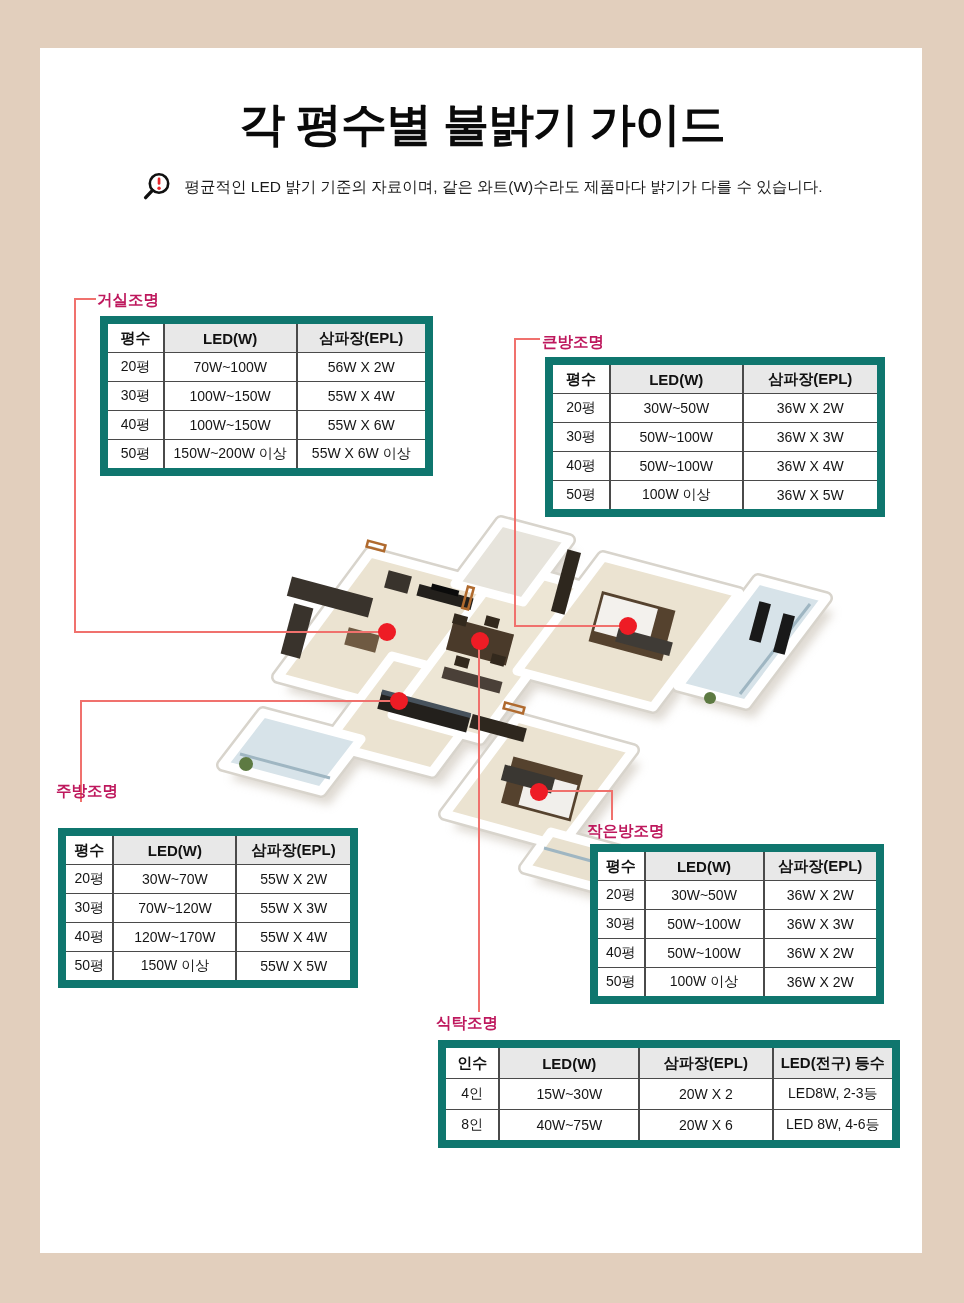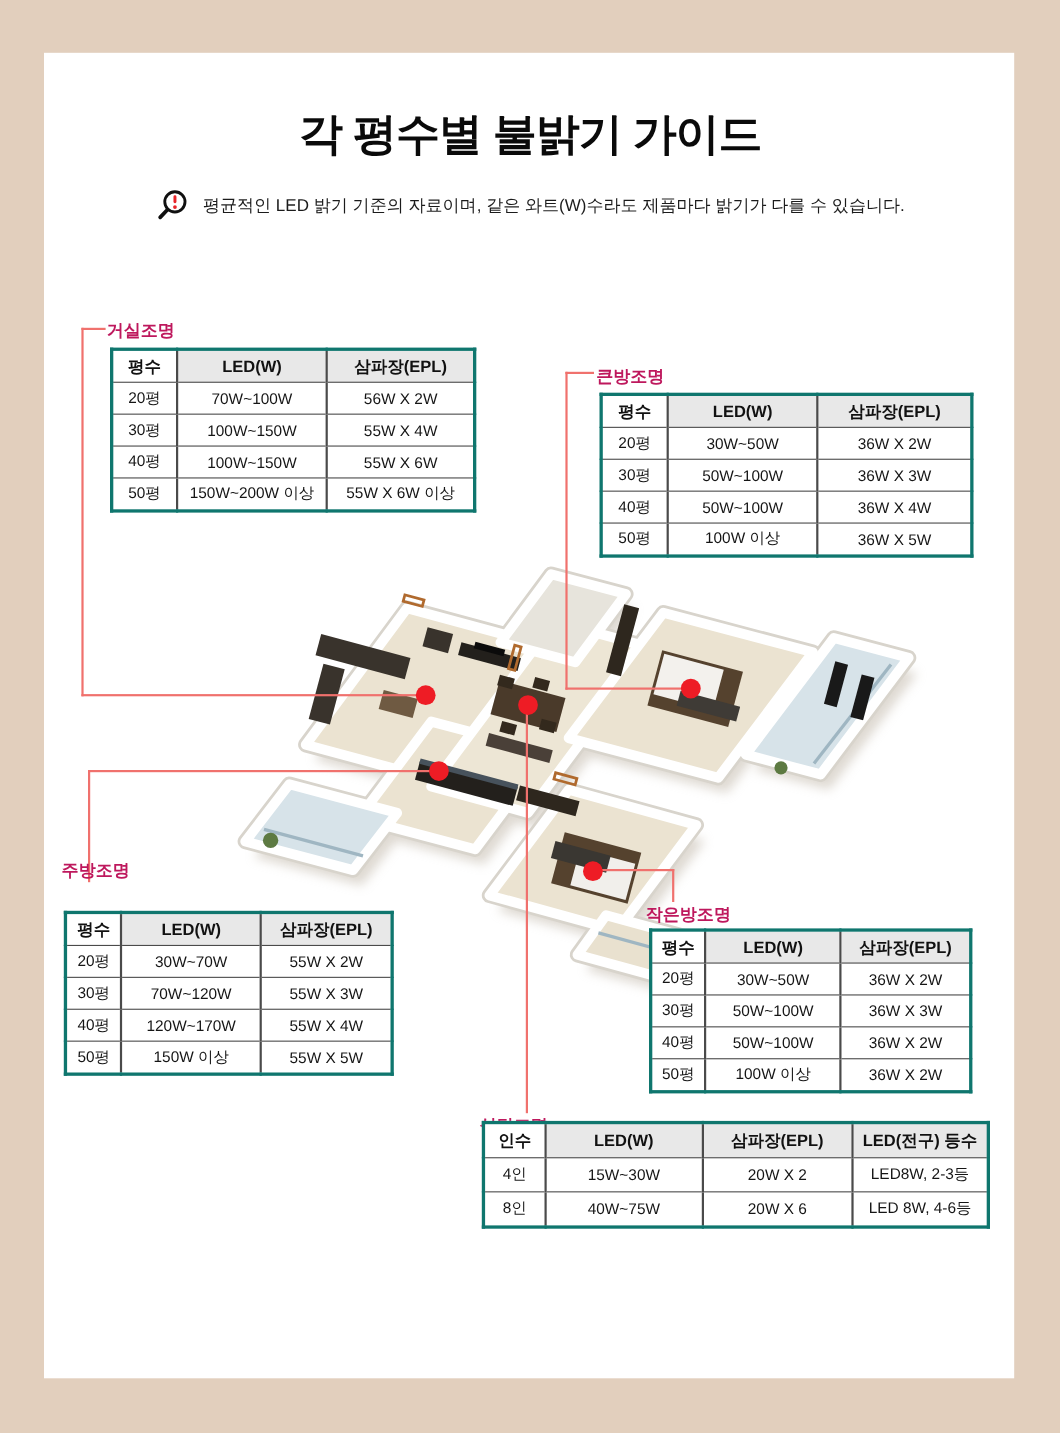--- a/index.html
+++ b/index.html
@@ -8,51 +8,51 @@
     background:#e2cfbd; overflow:hidden;
     font-family:"Liberation Sans","DejaVu Sans",sans-serif;
   }
   #sheet{
     position:absolute; left:40px; top:48px; width:882px; height:1205px;
     background:#ffffff;
   }
   
   .title{
     position:absolute; left:0; top:94px; width:100%;
-    text-align:center; font-size:40px; font-weight:bold;
+    text-align:center; font-size:46px; font-weight:bold;
     letter-spacing:-1px; color:#0a0a0a;
   }
   .notice{
     position:absolute; left:0; top:170px; width:100%;
     display:flex; justify-content:center; align-items:center; gap:9px;
   }
   .notice-text{ font-size:15.5px; color:#1b1b1b; }
   
   .callout-label{
     position:absolute; font-size:15.5px; font-weight:bold; color:#be185d;
     white-space:nowrap; z-index:6;
   }
   
   .datatable{
     position:absolute; border-collapse:collapse; table-layout:fixed;
-    background:#ffffff; border:3px solid #0f766e; z-index:6;
+    background:#ffffff; border:8px solid #0f766e; z-index:6;
   }
   .datatable th,.datatable td{
     border:1px solid #4a4a4a; text-align:center; vertical-align:middle;
     height:28px; padding:0 2px; overflow:hidden; white-space:nowrap;
   }
   .datatable th:nth-child(n+2),.datatable td:nth-child(n+2){ border-left-width:2px; }
   .datatable th{ background:#e8e8e8; font-size:15px; font-weight:bold; color:#111; }
   .datatable th:first-child{ background:#ffffff; }
   .datatable td{ font-size:14px; color:#151515; }
   #table-living{ left:100px; top:316px; width:333px; }
   #table-big{ left:545px; top:357px; width:340px; }
   #table-kitchen{ left:58px; top:828px; width:300px; }
   #table-small{ left:590px; top:844px; width:294px; }
-  #table-dining{ left:438px; top:1019px; width:462px; }
+  #table-dining{ left:438px; top:1040px; width:462px; }
   #table-dining th,#table-dining td{ height:30px; }
   #table-living th:nth-child(1){width:17%} #table-living th:nth-child(2){width:42%} #table-living th:nth-child(3){width:41%}
   #table-big th:nth-child(1){width:17%} #table-big th:nth-child(2){width:41%} #table-big th:nth-child(3){width:42%}
   #table-kitchen th:nth-child(1){width:16%} #table-kitchen th:nth-child(2){width:43.5%} #table-kitchen th:nth-child(3){width:40.5%}
   #table-small th:nth-child(1){width:16%} #table-small th:nth-child(2){width:43%} #table-small th:nth-child(3){width:41%}
   #table-dining th:nth-child(1){width:11.5%} #table-dining th:nth-child(2){width:31.5%} #table-dining th:nth-child(3){width:30%} #table-dining th:nth-child(4){width:27%}
   
   #floorplan{ position:absolute; left:162px; top:502px; z-index:2; }
   
   .conn{ position:absolute; background:#f0716d; z-index:4; }

